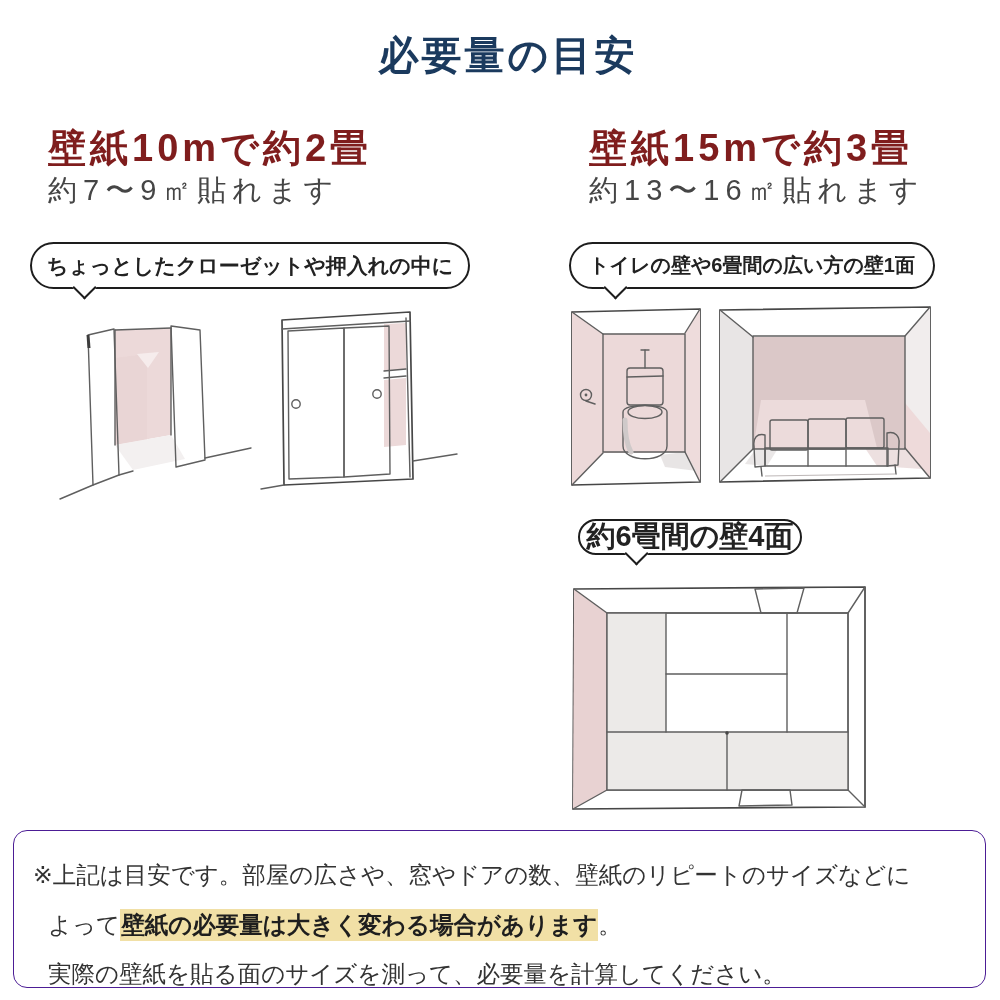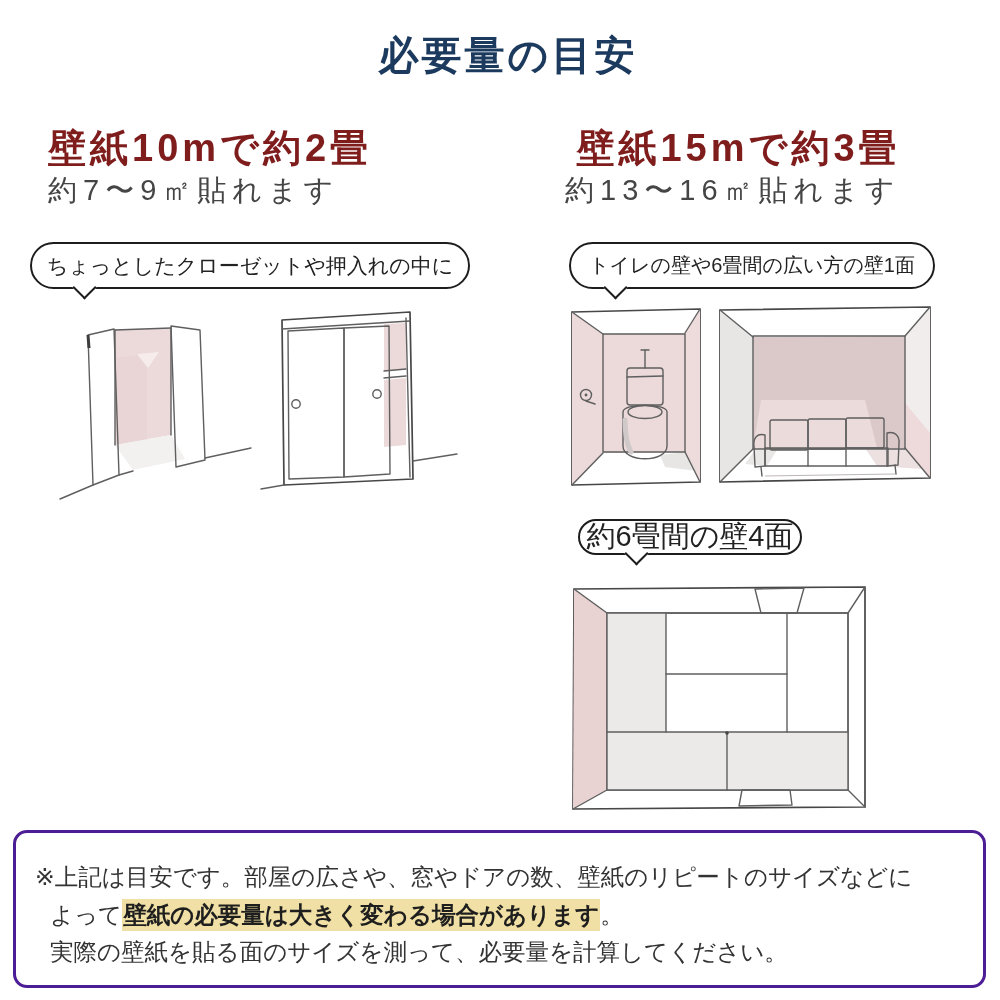--- a/index.html
+++ b/index.html
@@ -12,38 +12,38 @@
     overflow:hidden;
   }
   .page-title {
     position:absolute; top:28px; left:8px; width:1000px;
     text-align:center;
     font-size:40px; font-weight:800; letter-spacing:3px;
     color:#1b3a5e;
   }
   .section-head { position:absolute; }
   .sec-10 { left:48px; top:128px; }
-  .sec-15 { left:565px; top:128px;text-align:right; }
+  .sec-15 { left:589px; top:128px; }
   .sec-30 { left:48px; top:600px; }
   .section-head h2 {
     font-size:38px; font-weight:800; letter-spacing:4px;
     color:#7f1d1d; line-height:1.1; white-space:nowrap;
   }
   .section-head .sub {
     margin-top:1px;
     font-size:29px; font-weight:500; letter-spacing:6px;
     color:#454545; white-space:nowrap;
   }
   .bubble {
     position:absolute;
     display:flex; align-items:center; justify-content:center;
     background:#ffffff;
     border:2px solid #1d1d1d;
     border-radius:26px;
-    font-size:21px; font-weight:400; color:#222;
+    font-size:21px; font-weight:700; color:#222;
     white-space:nowrap;
     z-index:2;
   }
   .bubble::after {
     content:"";
     position:absolute;
     bottom:-9px;
     width:15px; height:15px;
     background:#ffffff;
     border-right:2px solid #1d1d1d;
@@ -57,28 +57,28 @@
   .bubble-3 { left:578px; top:519px; width:224px; height:36px; font-size:29px;text-align:right; }
   .bubble-3::after { left:48px; }
   .illu { position:absolute; z-index:1; }
   .illu-closets { left:55px;  top:298px; }
   .illu-rooms   { left:565px; top:300px; }
   .illu-tatami  { left:568px; top:583px; }
   .note-box {
     position:absolute;
     left:13px; top:830px; width:973px; height:158px;
     background:#ffffff;
-    border:3px solid #4c1d95;
+    border:1px solid #4c1d95;
     border-radius:14px;
     padding:26px 18px 0 19px;
     font-size:23.5px; font-weight:500; color:#333;
     line-height:37.5px;
   }
   .note-line { white-space:nowrap; }
-  .note-line.indent { margin-left:15px; }
+  .note-line.indent { margin-left:15px;margin-top:12px; }
   .note-highlight {
     background:#f1e0a6;
     font-weight:800; color:#1e1e1e;
     padding:3px 1px;
   }
   svg .sketch { stroke:#5f5f5f; stroke-width:1.4; fill:none; stroke-linecap:round; stroke-linejoin:round; }
   svg .sketch-dark { stroke:#474747; stroke-width:1.7; fill:none; stroke-linejoin:round; }
 </style>
 </head>
 <body>

